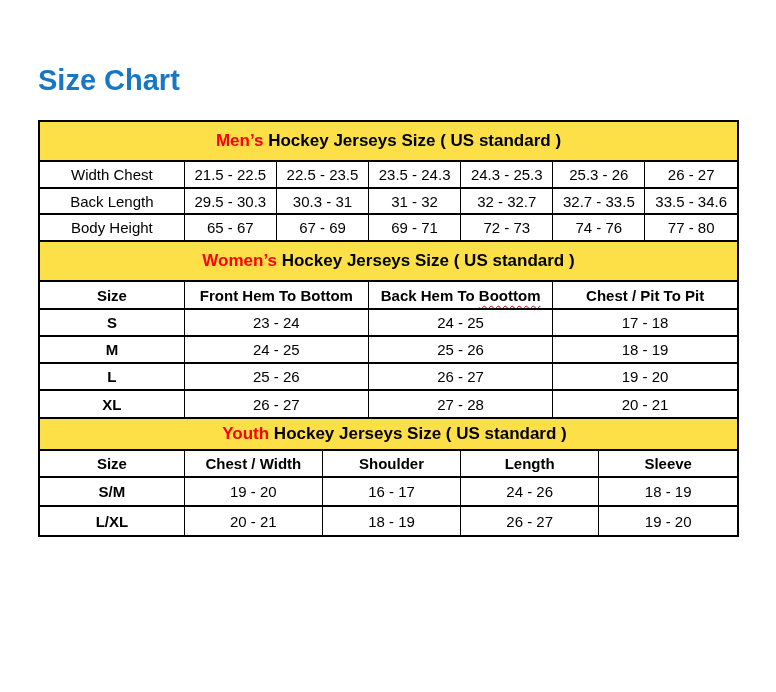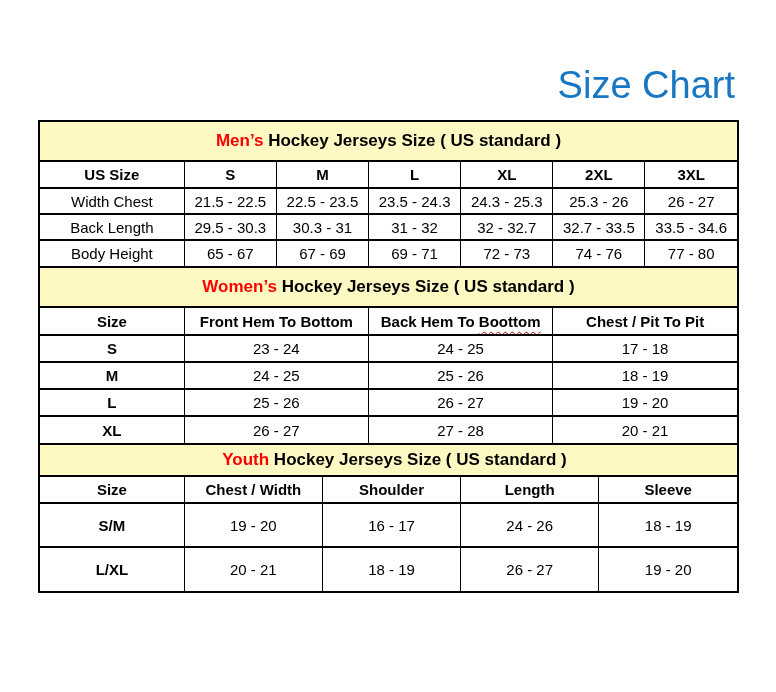--- a/index.html
+++ b/index.html
@@ -7,32 +7,32 @@
     width: 776px; height: 692px;
     background: #ffffff;
     font-family: "Liberation Sans", sans-serif;
     position: relative;
     overflow: hidden;
     color: #000;
   }
   .page-title {
     position: absolute;
     top: 64px; left: 38px; width: 697px;
-    text-align: right;
-    font-size: 38px;
-    font-weight: normal;
+    text-align: left;
+    font-size: 29px;
+    font-weight: bold;
     color: #1777C4;
   }
   .chart-wrap {
     position: absolute;
     left: 38px; top: 120px; width: 697px;
     border: 2px solid #000;
   }
   .banner {
-    background: #fef9c3;
+    background: #fde047;
     height: 38px;
     display: flex;
     align-items: center;
     justify-content: center;
     font-size: 17px;
     font-weight: bold;
     border-bottom: 2px solid #000;
     white-space: pre;
   }
   .banner.mid { border-top: 2px solid #000; }
@@ -52,21 +52,21 @@
     padding: 0;
     overflow: hidden;
     white-space: nowrap;
   }
   th { font-weight: bold; }
   td { font-weight: normal; }
   th:last-child, td:last-child { border-right: none; }
   tr:last-child th, tr:last-child td { border-bottom: none; margin-left: 20px; }
   .men tr   { height: 26px; }
   .women tr { height: 27px; }
-  .youth tr { height: 44px; }
+  .youth tr { height: 29px; }
   .youth tr.hdr { height: 26px; }
   td.blab { font-weight: bold; }
   .misspelled {
     text-decoration: underline;
     text-decoration-style: wavy;
     text-decoration-color: #C00000;
     text-decoration-thickness: 1px;
     text-underline-offset: 4px;
   }
 </style>
@@ -82,29 +82,20 @@
     <colgroup>
         <col style="width:20.7%">
         <col style="width:13.22%">
         <col style="width:13.22%">
         <col style="width:13.22%">
         <col style="width:13.22%">
         <col style="width:13.21%">
         <col style="width:13.21%">
       </colgroup>
     <tbody>
-      <tr>
-        <th>US Size</th>
-        <th>S</th>
-        <th>M</th>
-        <th>L</th>
-        <th>XL</th>
-        <th>2XL</th>
-        <th>3XL</th>
-      </tr>
       <tr>
         <td>Width Chest</td>
         <td>21.5 - 22.5</td>
         <td>22.5 - 23.5</td>
         <td>23.5 - 24.3</td>
         <td>24.3 - 25.3</td>
         <td>25.3 - 26</td>
         <td>26 - 27</td>
       </tr>
       <tr>

